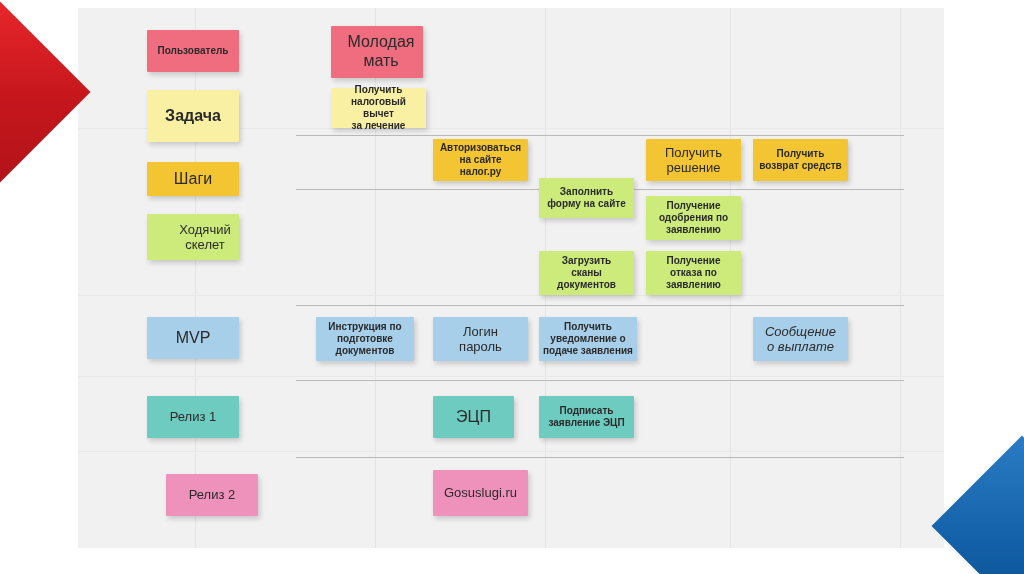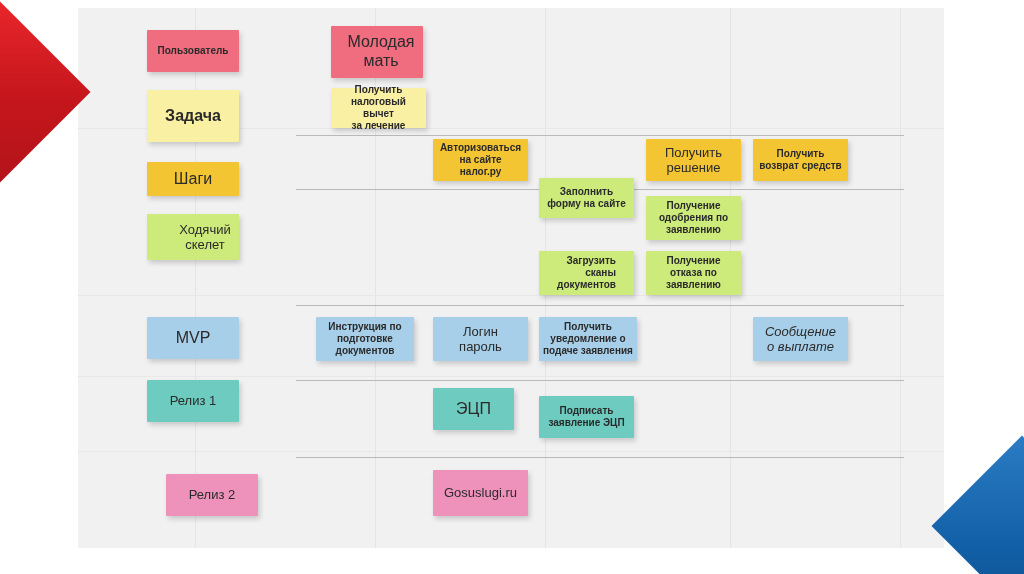--- a/index.html
+++ b/index.html
@@ -106,40 +106,40 @@
   <div class="note c-yellow small" style="left:675px;top:131px;width:95px;height:42px;">Получить
 возврат средств</div>
 
   <div class="note c-green mid" style="left:69px;top:206px;width:92px;height:46px;padding-left:28px;">Ходячий
 скелет</div>
   <div class="note c-green small" style="left:461px;top:170px;width:95px;height:40px;">Заполнить
 форму на сайте</div>
   <div class="note c-green small" style="left:568px;top:188px;width:95px;height:44px;">Получение
 одобрения по
 заявлению</div>
-  <div class="note c-green small" style="left:461px;top:243px;width:95px;height:44px;text-align:right;">Загрузить
+  <div class="note c-green small" style="left:461px;top:243px;width:95px;height:44px;">Загрузить
 сканы
 документов</div>
   <div class="note c-green small" style="left:568px;top:243px;width:95px;height:44px;">Получение
 отказа по
 заявлению</div>
 
   <div class="note c-blue big" style="left:69px;top:309px;width:92px;height:42px;">MVP</div>
   <div class="note c-blue small" style="left:238px;top:309px;width:98px;height:44px;">Инструкция по
 подготовке
 документов</div>
   <div class="note c-blue mid" style="left:355px;top:309px;width:95px;height:44px;">Логин
 пароль</div>
   <div class="note c-blue small" style="left:461px;top:309px;width:98px;height:44px;">Получить
 уведомление о
 подаче заявления</div>
   <div class="note c-blue mid" style="left:675px;top:309px;width:95px;height:44px;font-style:italic;">Сообщение
 о выплате</div>
 
-  <div class="note c-teal mid" style="left:69px;top:372px;width:92px;height:42px;">Релиз 1</div>
-  <div class="note c-teal big" style="left:355px;top:380px;width:81px;height:42px;">ЭЦП</div>
+  <div class="note c-teal mid" style="left:69px;top:388px;width:92px;height:42px;">Релиз 1</div>
+  <div class="note c-teal big" style="left:355px;top:388px;width:81px;height:42px;">ЭЦП</div>
   <div class="note c-teal small" style="left:461px;top:388px;width:95px;height:42px;">Подписать
 заявление ЭЦП</div>
 
   <div class="note c-rose mid" style="left:69px;top:466px;width:92px;height:42px;margin-left:19px;">Релиз 2</div>
   <div class="note c-rose mid" style="left:355px;top:462px;width:95px;height:46px;">Gosuslugi.ru</div>
 
 </div>
 
 </body></html>

